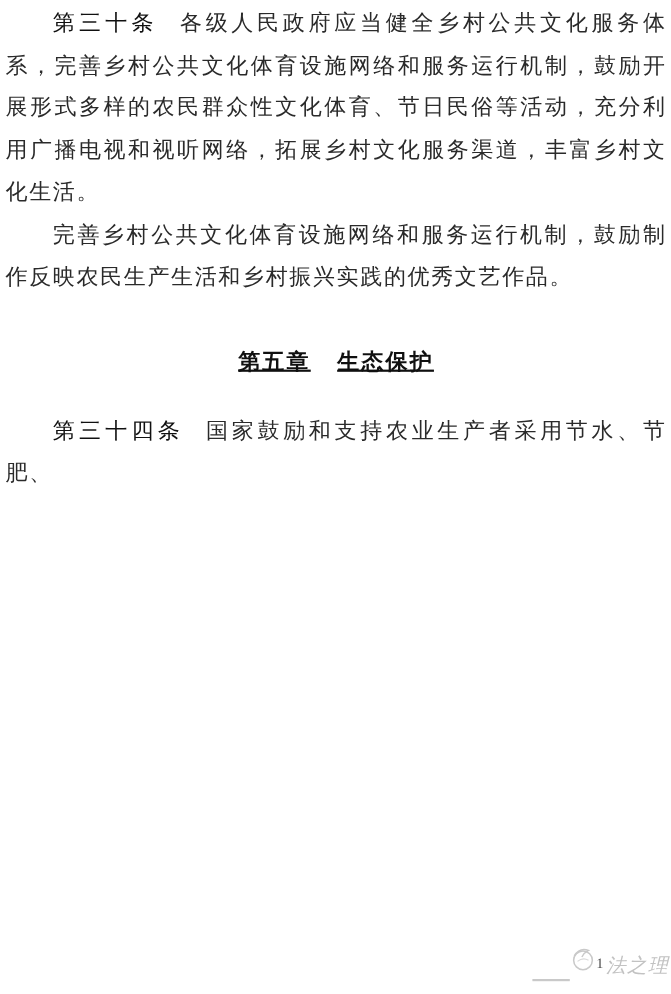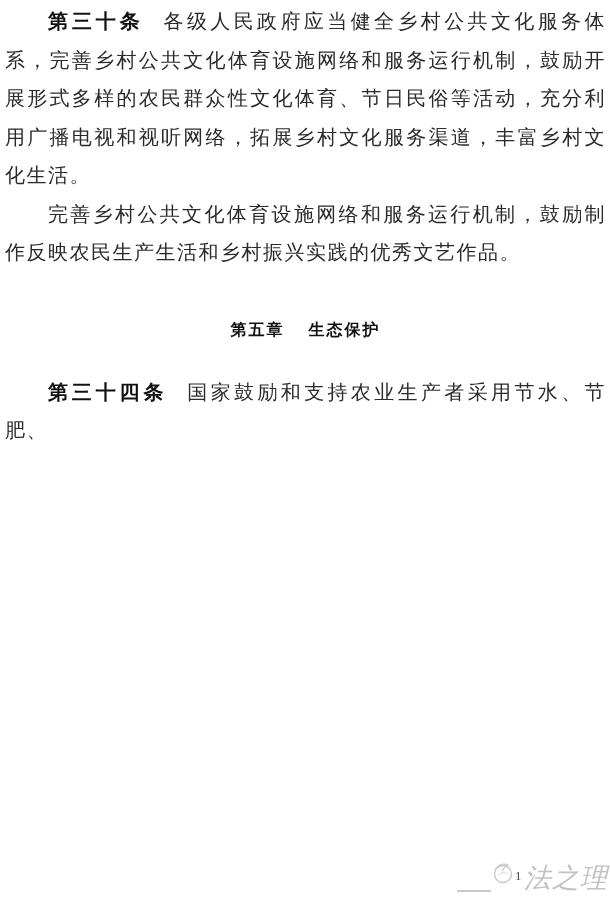--- a/index.html
+++ b/index.html
@@ -21,36 +21,37 @@
     letter-spacing: 1.5px;
   }
   .para {
     margin: 0;
     text-align: justify;
     text-justify: inter-character;
     text-indent: 43px;
   }
   .article-label {
     font-family: "Liberation Sans", "DejaVu Sans", sans-serif;
-    font-weight: 700;
+    font-weight: 400;
     color: #101010;
     letter-spacing: 2px;
     margin-right: 20px;
   }
   .article-label:empty { display: none; margin: 0; }
   .chapter {
     margin: 38px 0 24px 0;
     text-align: center;
     text-indent: 0;
     font-family: "Liberation Sans", "DejaVu Sans", sans-serif;
     font-weight: 700;
-    font-size: 16px;
+    font-size: 20px;
     line-height: 39px;
     color: #101010;
     letter-spacing: 2px;
+    text-decoration: underline;
   }
   .chapter-gap { display: inline-block; width: 24px; }
   .footer {
     position: absolute;
     right: 2px; bottom: 5px;
     display: flex;
     align-items: center;
   }
   .footer-line {
     width: 34px; height: 2px;
@@ -62,21 +63,21 @@
   .logo-icon { display: inline-block; margin-right: 1px; }
   .page-number {
     font-family: "Liberation Serif", "DejaVu Serif", serif;
     font-size: 13px;
     color: #4a4a4a;
     align-self: flex-end;
     margin: 0 1px 4px 0;
   }
   .watermark-text {
     font-family: "Liberation Serif", "DejaVu Serif", serif;
-    font-size: 27px;
+    font-size: 18px;
     font-style: italic;
     color: #c2c2c2;
     letter-spacing: 1px;
     line-height: 24px;
   }
 </style>
 </head>
 <body>
 
 <div class="page">

